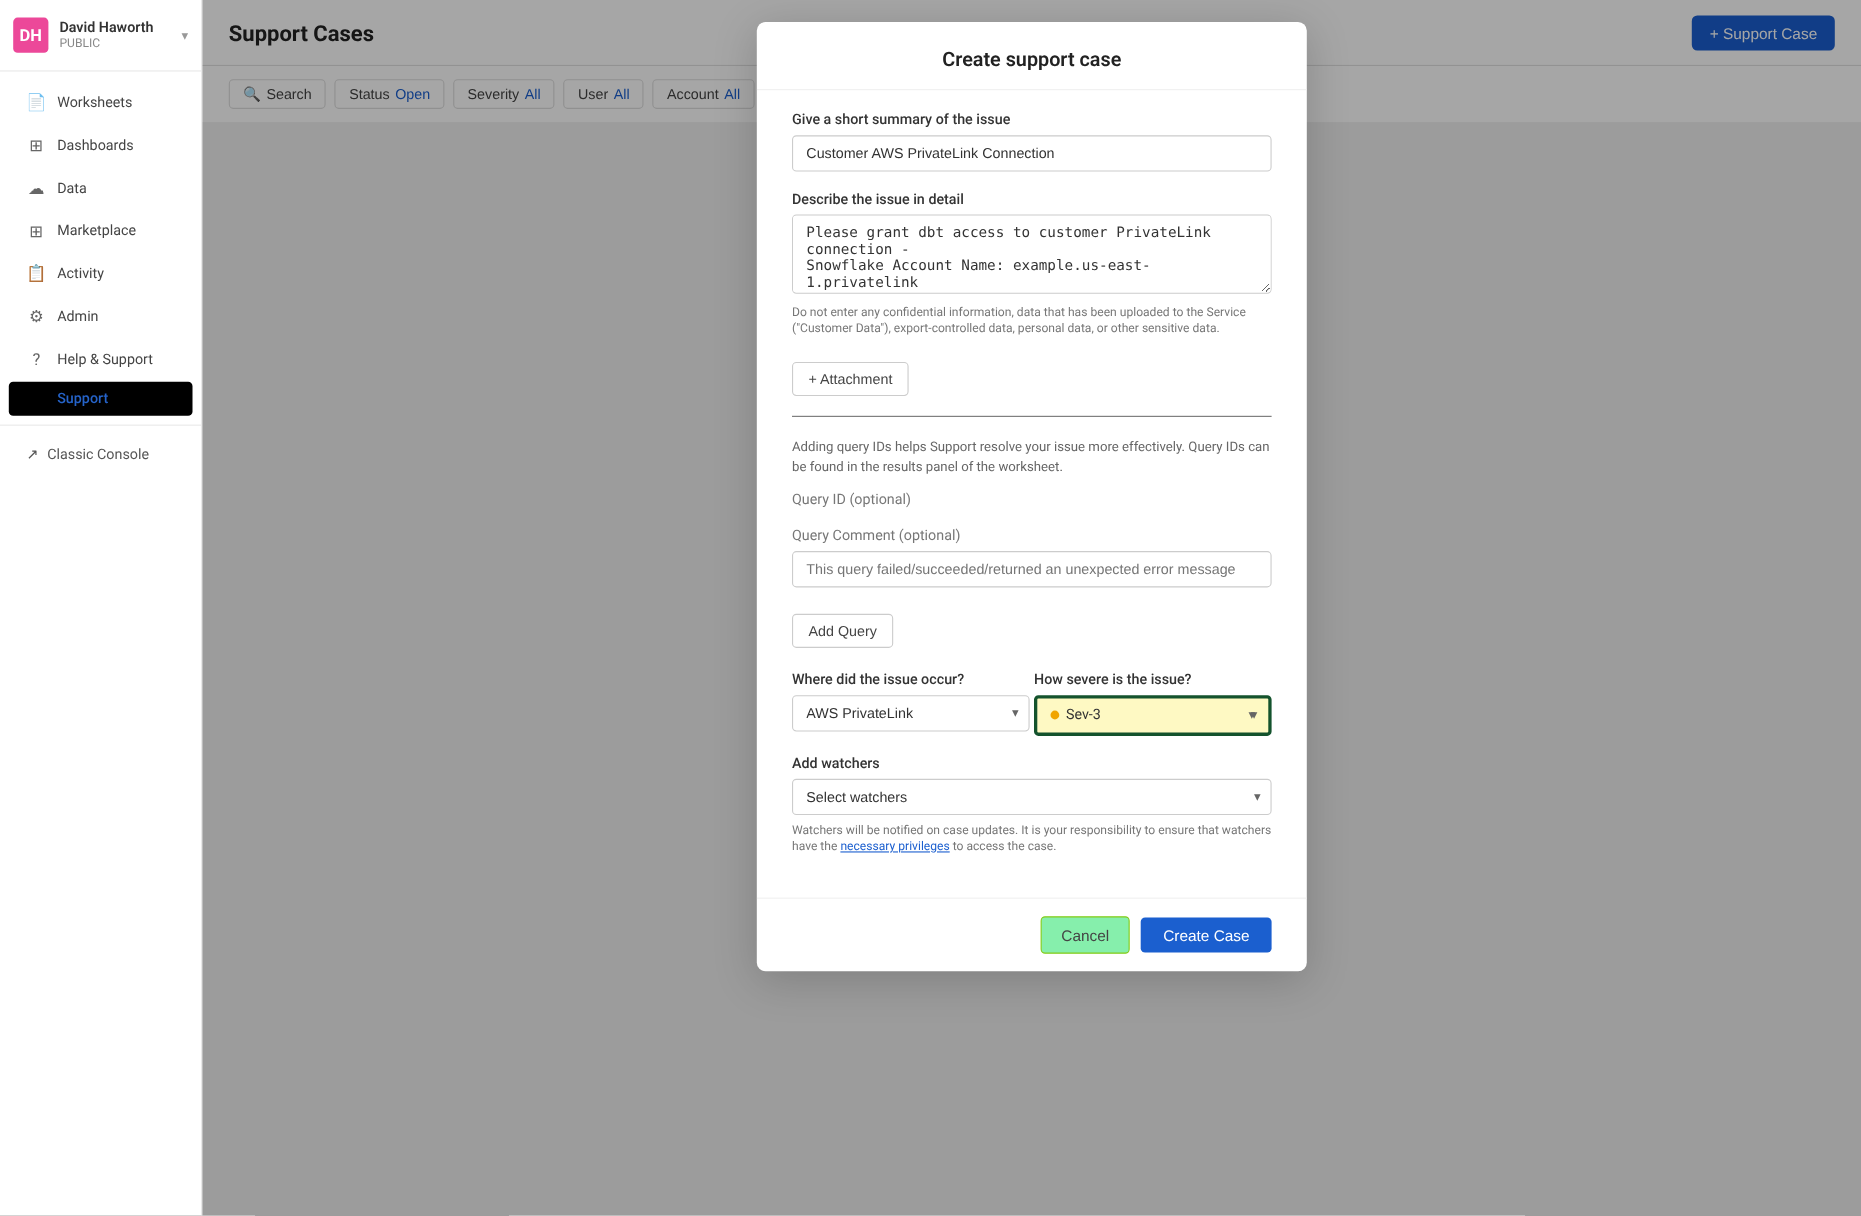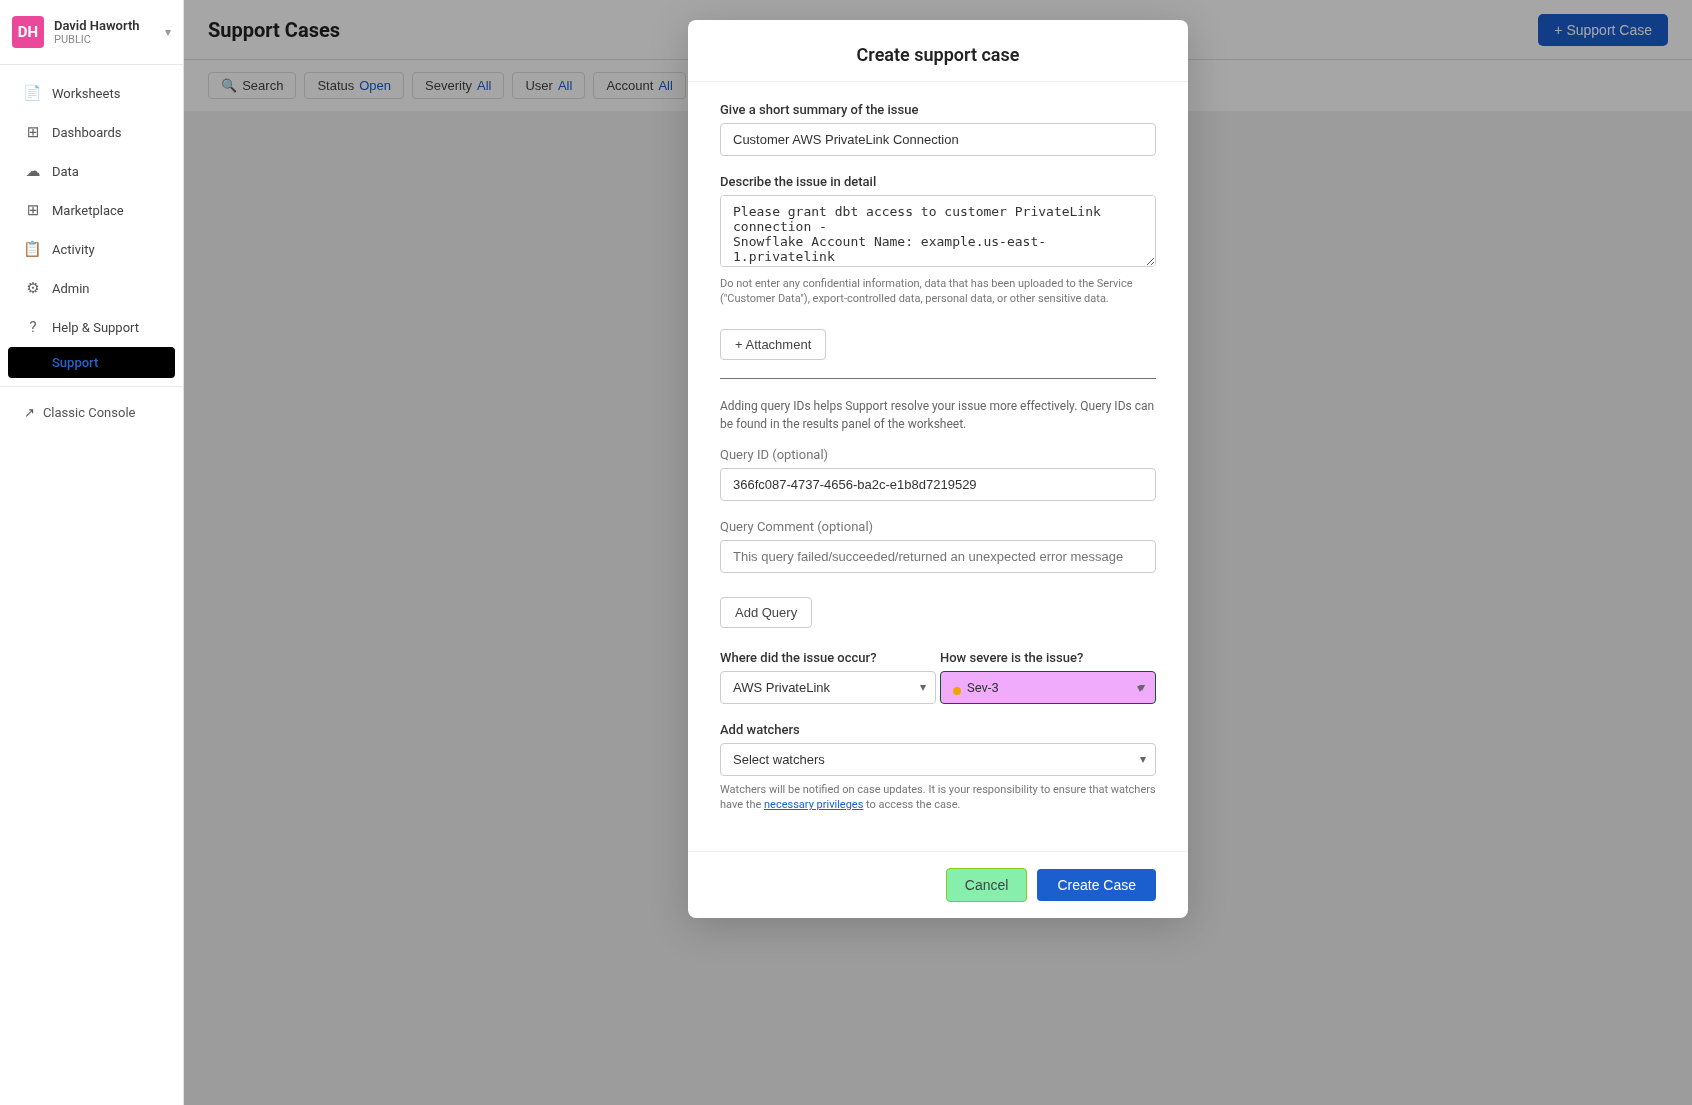--- a/index.html
+++ b/index.html
@@ -410,21 +410,20 @@
         </div>
 
         <div class="query-section">
           <p class="query-hint">Adding query IDs helps Support resolve your issue more effectively. Query IDs can be found in the results panel of the worksheet.</p>
 
           <div class="form-group">
             <label class="form-label">
               <span>Query ID</span>
               <span>(optional)</span>
             </label>
-            <input class="form-input" type="text" value="366fc087-4737-4656-ba2c-e1b8d7219529" style="">
           </div>
 
           <div class="form-group">
             <label class="form-label">
               <span>Query Comment</span>
               <span>(optional)</span>
             </label>
             <input class="form-input" type="text" placeholder="This query failed/succeeded/returned an unexpected error message" style="">
           </div>
 
@@ -435,21 +434,21 @@
           <div>
             <label class="form-label">Where did the issue occur?</label>
             <div class="select-wrapper">
               <select class="form-select">
                 <option>AWS PrivateLink</option>
               </select>
             </div>
           </div>
           <div>
             <label class="form-label">How severe is the issue?</label>
-            <div class="select-wrapper" style="display:flex;align-items:flex-end;border:1px solid #14532d;border-radius:4px;padding:8px 12px;background:#f0abfc;">
+            <div class="select-wrapper" style="display:flex;align-items:center;border:3px solid #14532d;border-radius:4px;padding:8px 12px;background:#fef9c3;">
               <span class="severity-dot"></span>
               <span style="flex:1;font-size:13px;color:#333;">Sev-3</span>
               <span style="color:#666;font-size:12px;">▾</span>
             </div>
           </div>
         </div>
 
         <div class="watchers-section">
           <label class="form-label">Add watchers</label>
           <div class="select-wrapper">

